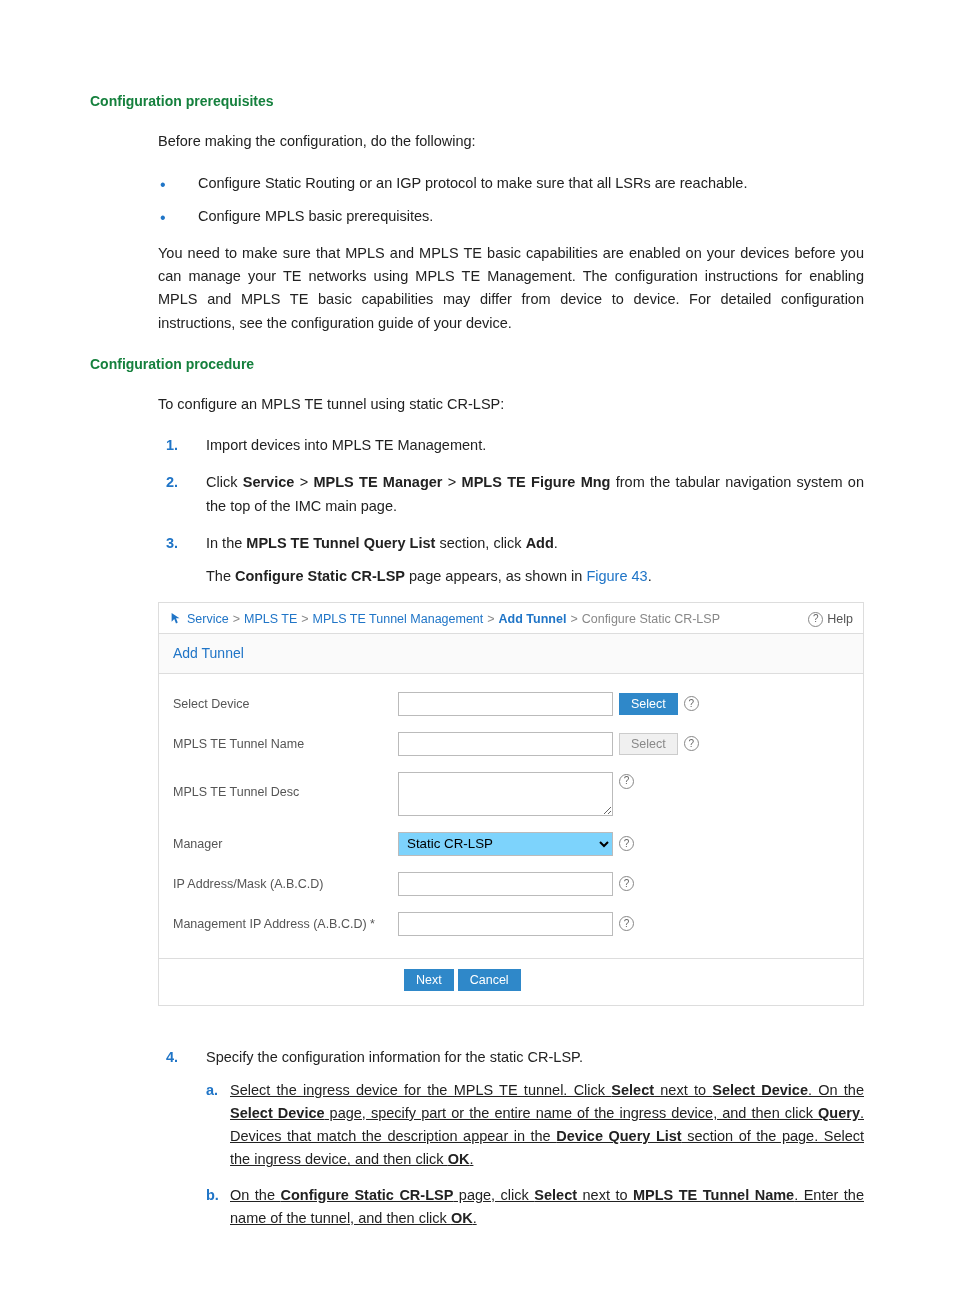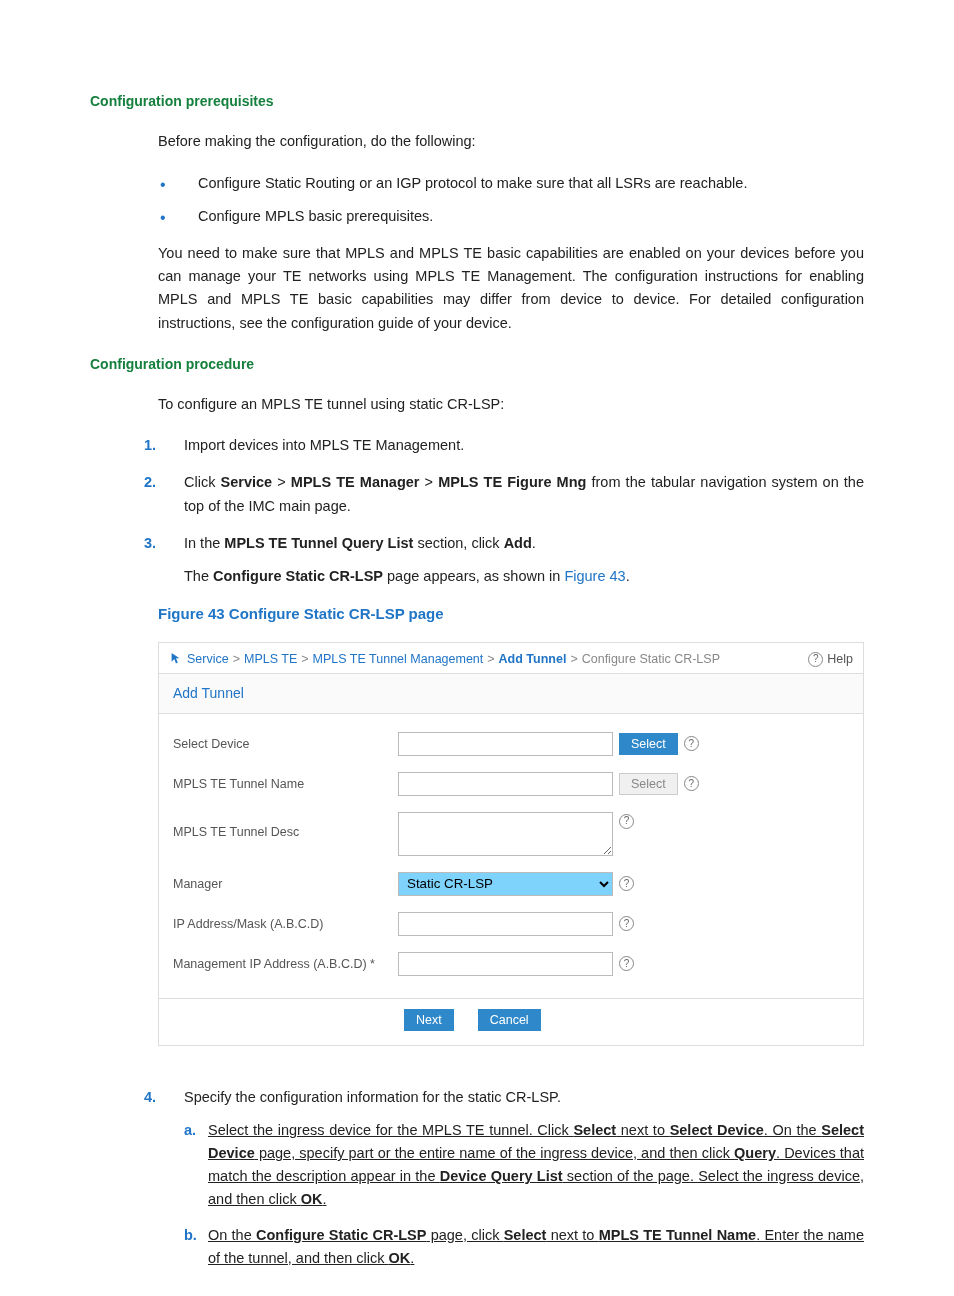--- a/index.html
+++ b/index.html
@@ -43,21 +43,21 @@
     left: -38px;
     font-size: 16px;
   }
   ol.steps {
     list-style: none;
     padding: 0;
     counter-reset: step;
   }
   ol.steps > li {
     position: relative;
-    margin-left: 26px;
+    margin-left: 48px;
     margin-bottom: 14px;
     counter-increment: step;
   }
   ol.steps > li::before {
     content: counter(step) ".";
     color: #2075c7;
     font-weight: bold;
     position: absolute;
     left: -40px;
   }
@@ -153,21 +153,21 @@
   .btn-gray {
     background:#f0f0f0; color:#888; border:1px solid #ccc; padding:3px 11px; font-size:12.5px; cursor:pointer;
   }
   .qmark {
     display:inline-flex; align-items:center; justify-content:center;
     width:15px; height:15px; border:1px solid #888; border-radius:50%;
     font-size:10px; color:#666; line-height:1;
   }
   .panel-footer {
     border-top:1px solid #ddd; padding:10px 0 14px 245px;
-    display:flex; gap:24px;align-items:center;
+    display:flex; gap:4px;align-items:center;
   }
   .pointer-icon { display:inline-block; width:14px; height:14px; vertical-align:middle;}
 </style>
 </head>
 <body>
 
 <h2 class="h2">Configuration prerequisites</h2>
 <div class="indent">
   <p class="para">Before making the configuration, do the following:</p>
   <ul class="bullets">
@@ -192,21 +192,20 @@
     <li>
       <div class="step-body">
         <span>In the </span><b>MPLS TE Tunnel Query List</b><span> section, click </span><b>Add</b><span>.</span>
       </div>
       <div class="step-body" style="margin-top:10px;">
         <span>The </span><b>Configure Static CR-LSP</b><span> page appears, as shown in </span><span class="link">Figure 43</span><span>.</span>
       </div>
     </li>
   </ol>
 
-  <p class="fig-caption">Figure 43 Configure Static CR-LSP page</p>
 
   <div class="figure-box">
     <div class="bc-row">
       <div class="breadcrumb">
         <span class="pointer-icon">
           <svg viewBox="0 0 16 16" width="14" height="14">
               <path fill="#2075c7" d="M3 1l0 10 3-3 2 5 2-1-2-5 4 0z"></path>
             </svg>
         </span>
         <span>Service</span>

